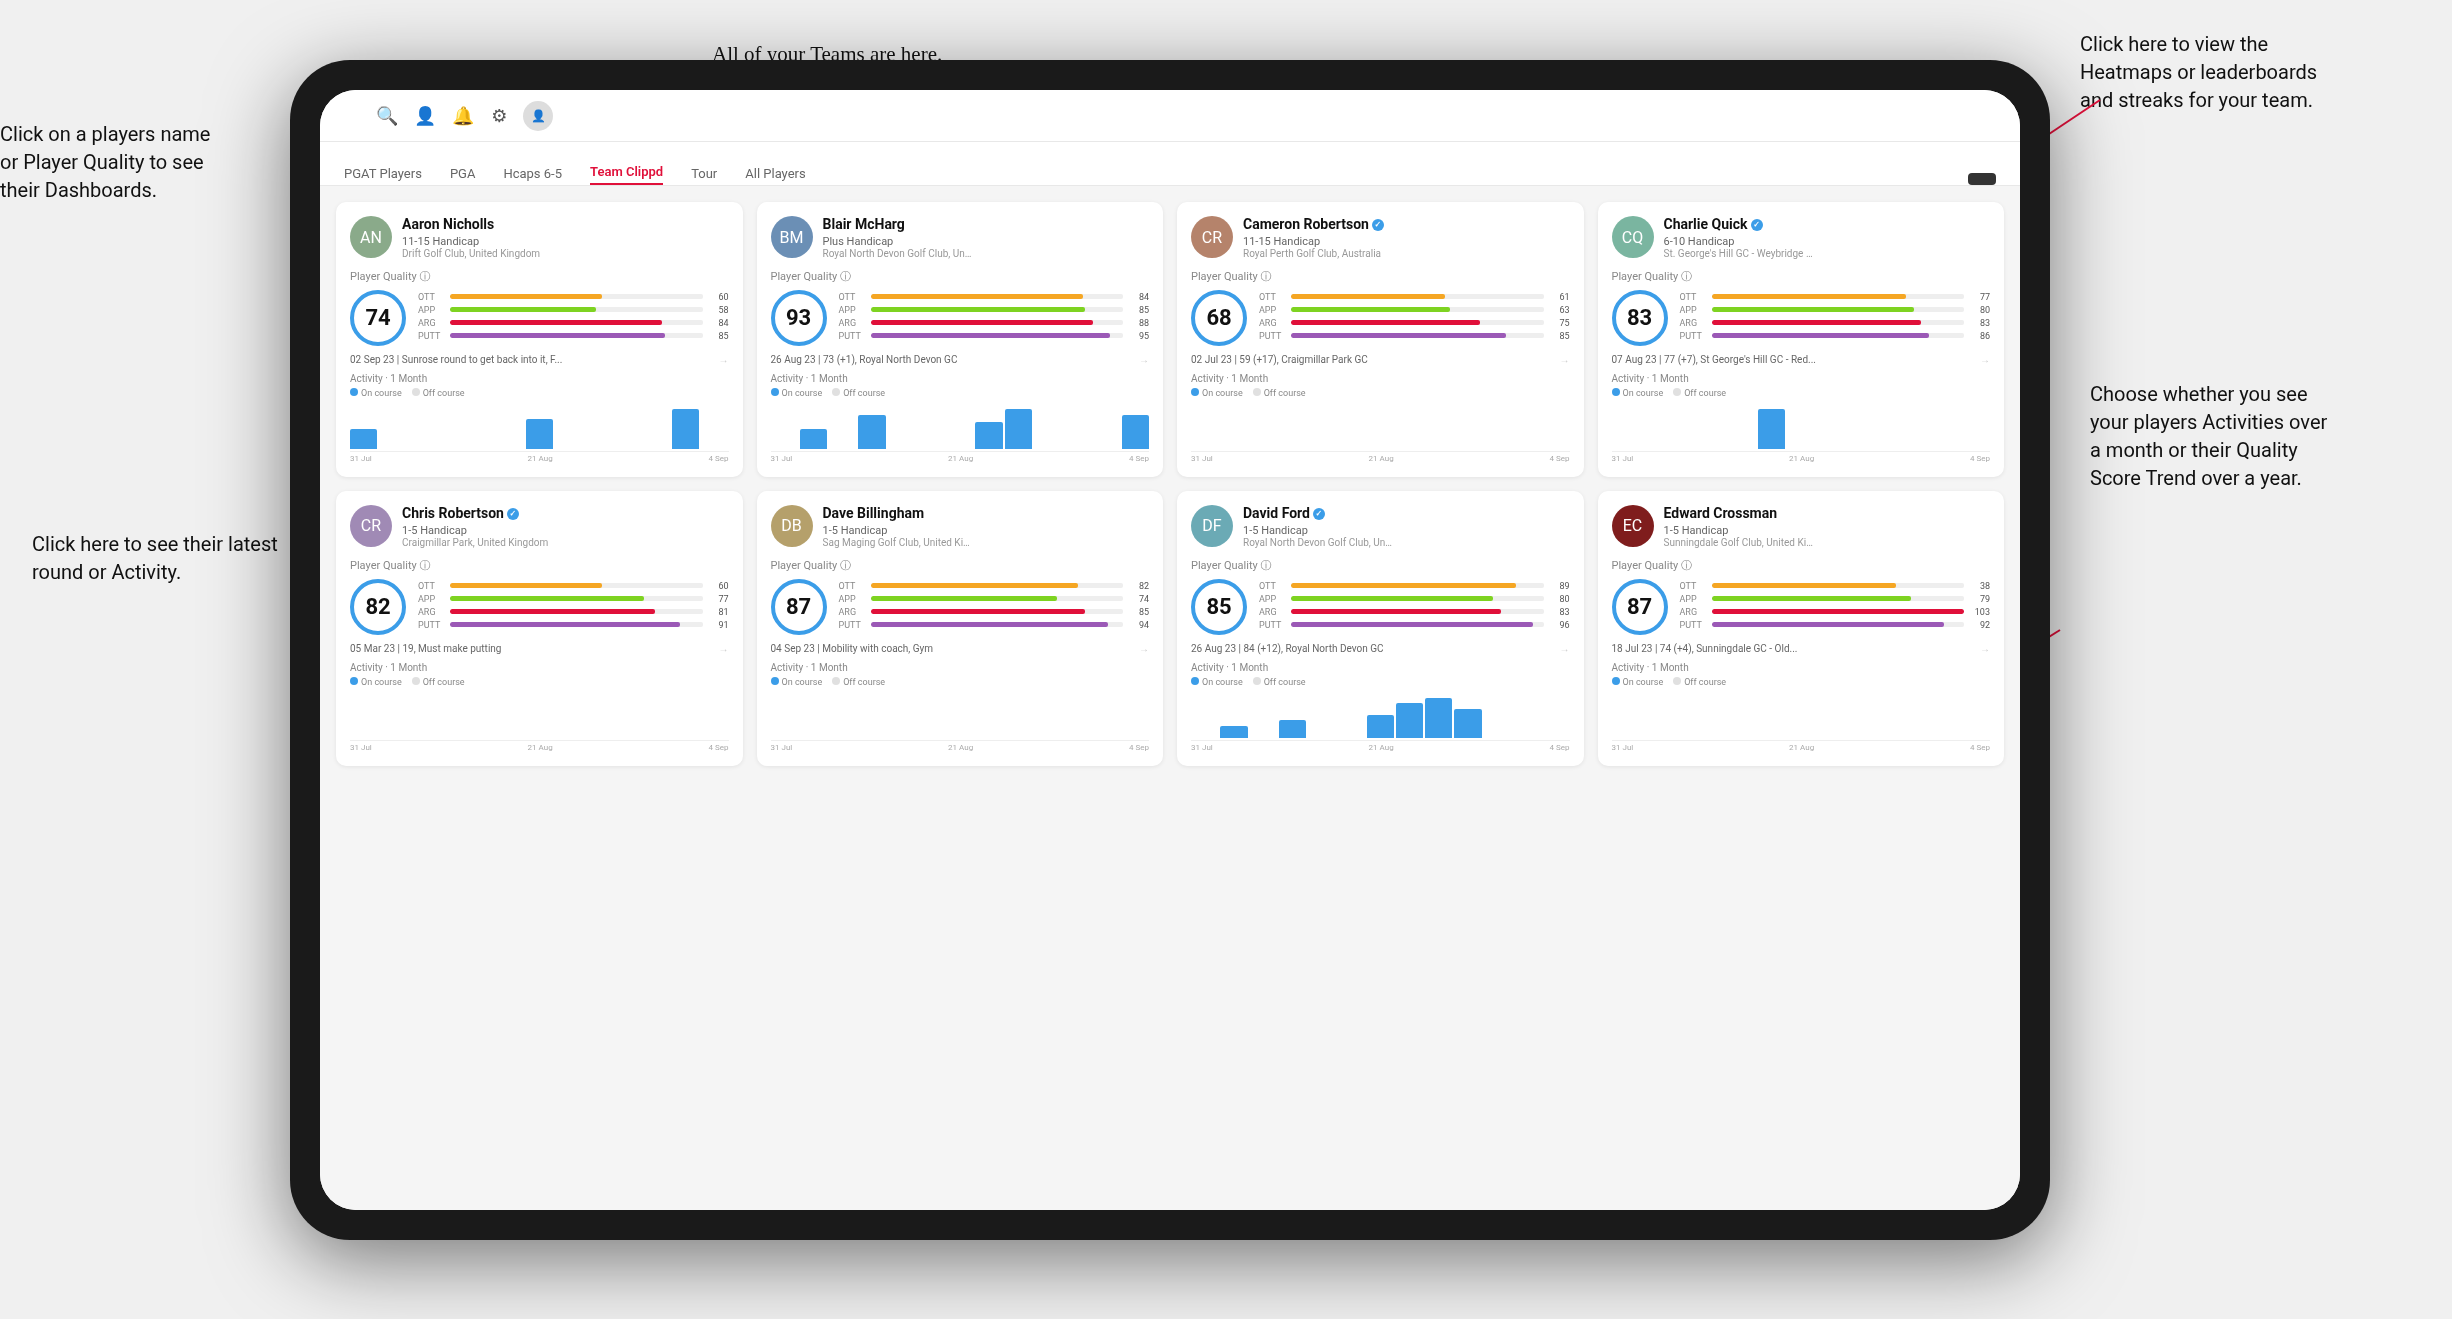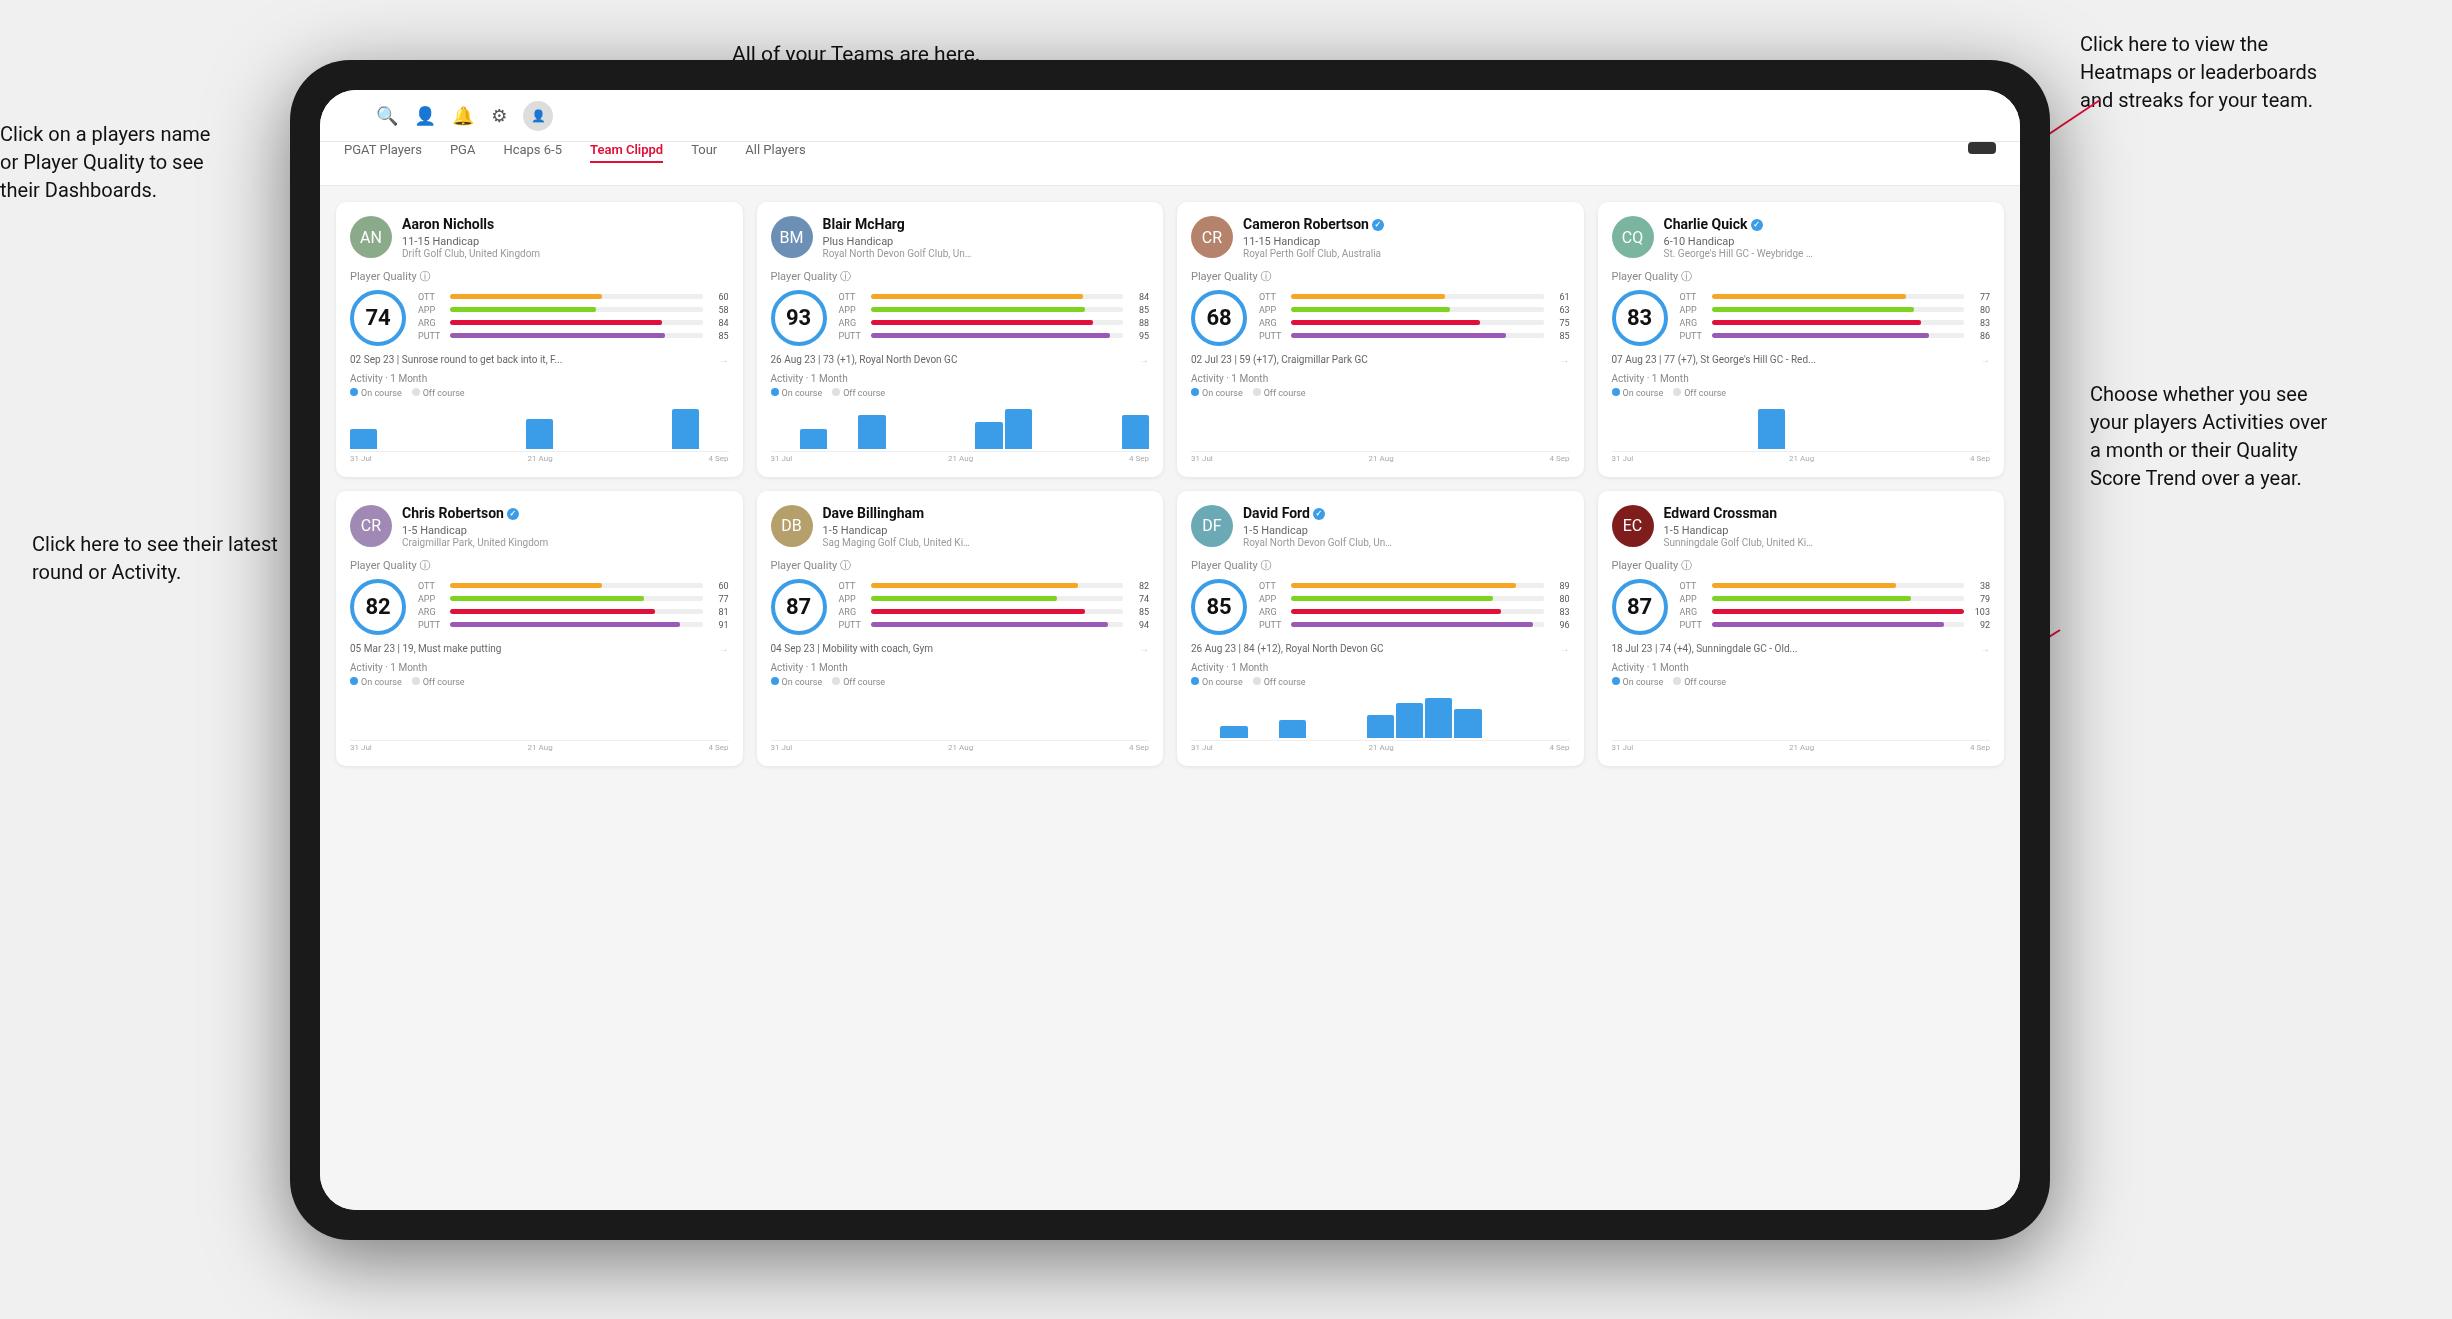--- a/index.html
+++ b/index.html
@@ -86,21 +86,21 @@
       font-size: 12px;
       color: #666;
       cursor: pointer;
     }
 
     
     .sub-nav {
       background: #fff;
       height: 44px;
       display: flex;
-      align-items: flex-start;
+      align-items: flex-end;
       padding: 0 24px;
       border-bottom: 1px solid #e8e8e8;
       gap: 28px;
       flex-shrink: 0;
     }
     .sub-nav-link {
       font-size: 13px;
       color: #666;
       cursor: pointer;
       padding-bottom: 4px;
@@ -359,21 +359,21 @@
       font-size: 8px;
       text-align: center;
       line-height: 12px;
       margin-left: 3px;
       vertical-align: middle;
     }
   </style>
 </head>
 <body>
 
-<div class="ann-text" style="top:40px; left:732px; text-align:center; max-width:320px; font-size:21px;">All of your Teams are here.</div>
+<div class="ann-text" style="top:40px; left:712px; text-align:center; max-width:320px; font-size:21px;font-family:Liberation Serif, serif;">All of your Teams are here.</div>
 
 <div class="ann-text" style="top:30px; left:2080px; max-width:310px; font-size:20px;">Click here to view the<br>Heatmaps or leaderboards<br>and streaks for your team.</div>
 
 <div class="ann-text" style="top:120px; left:0px; max-width:270px; font-size:20px;">Click on a players name<br>or Player Quality to see<br>their Dashboards.</div>
 
 <div class="ann-text" style="top:530px; left:0px; max-width:280px; font-size:20px;margin-left:32px;">Click here to see their latest<br>round or Activity.</div>
 
 <div class="ann-text" style="top:380px; left:2090px; max-width:290px; font-size:20px;">Choose whether you see<br>your players Activities over<br>a month or their Quality<br>Score Trend over a year.</div>
 
 <svg style="position:absolute;top:55px;left:820px;width:300px;height:160px;overflow:visible;">

